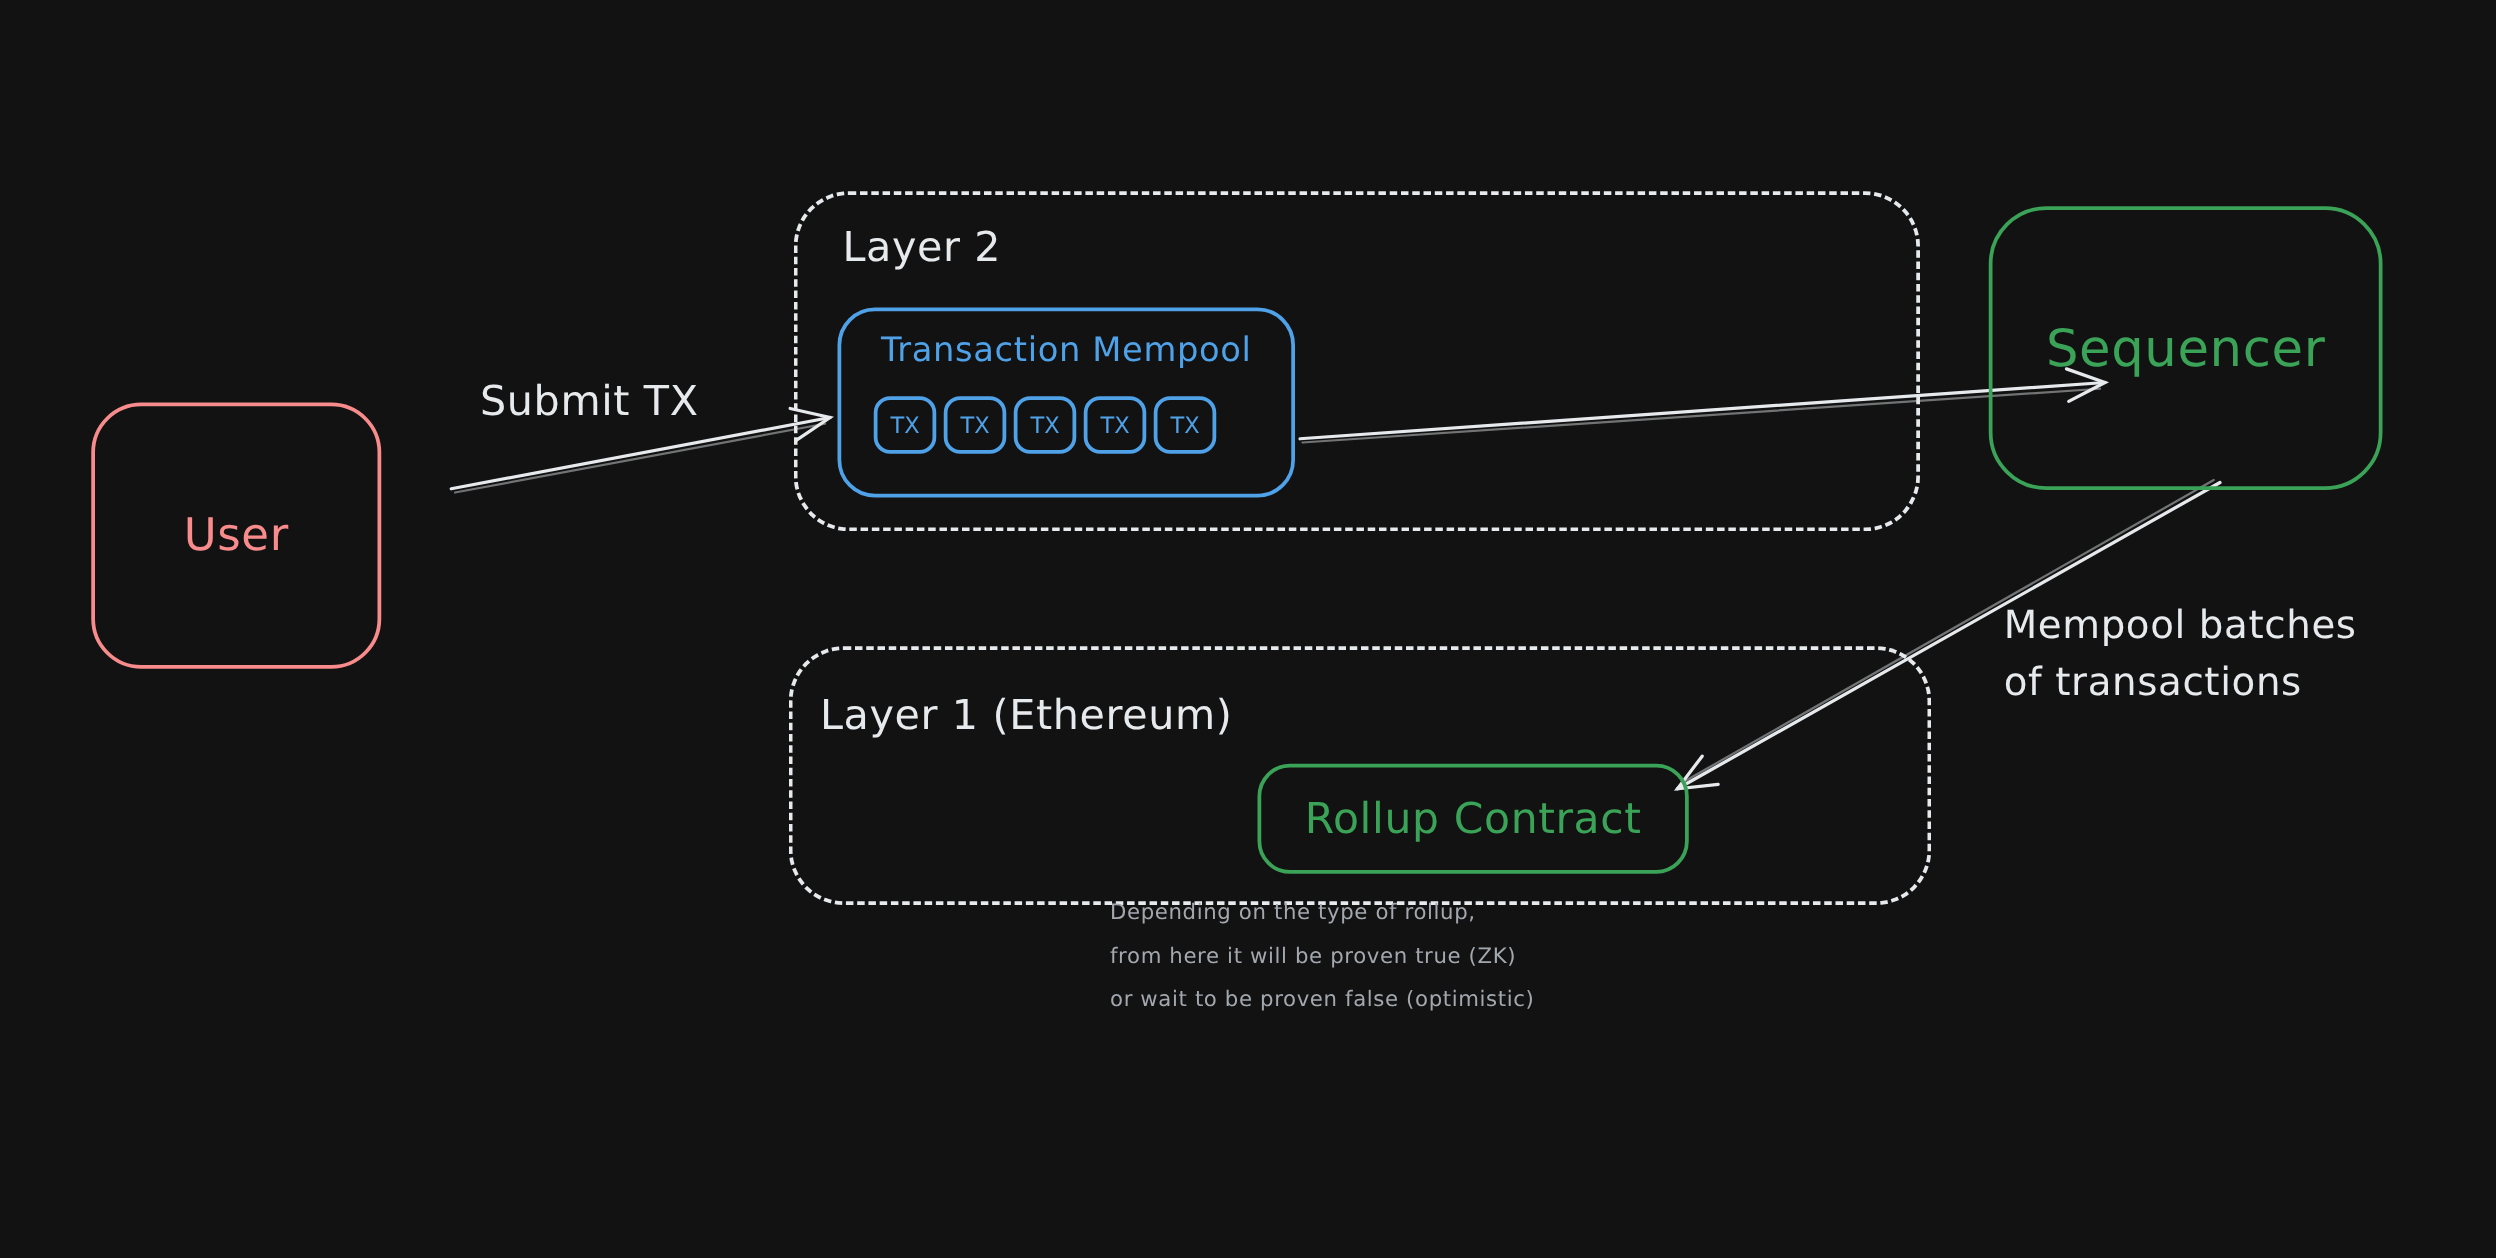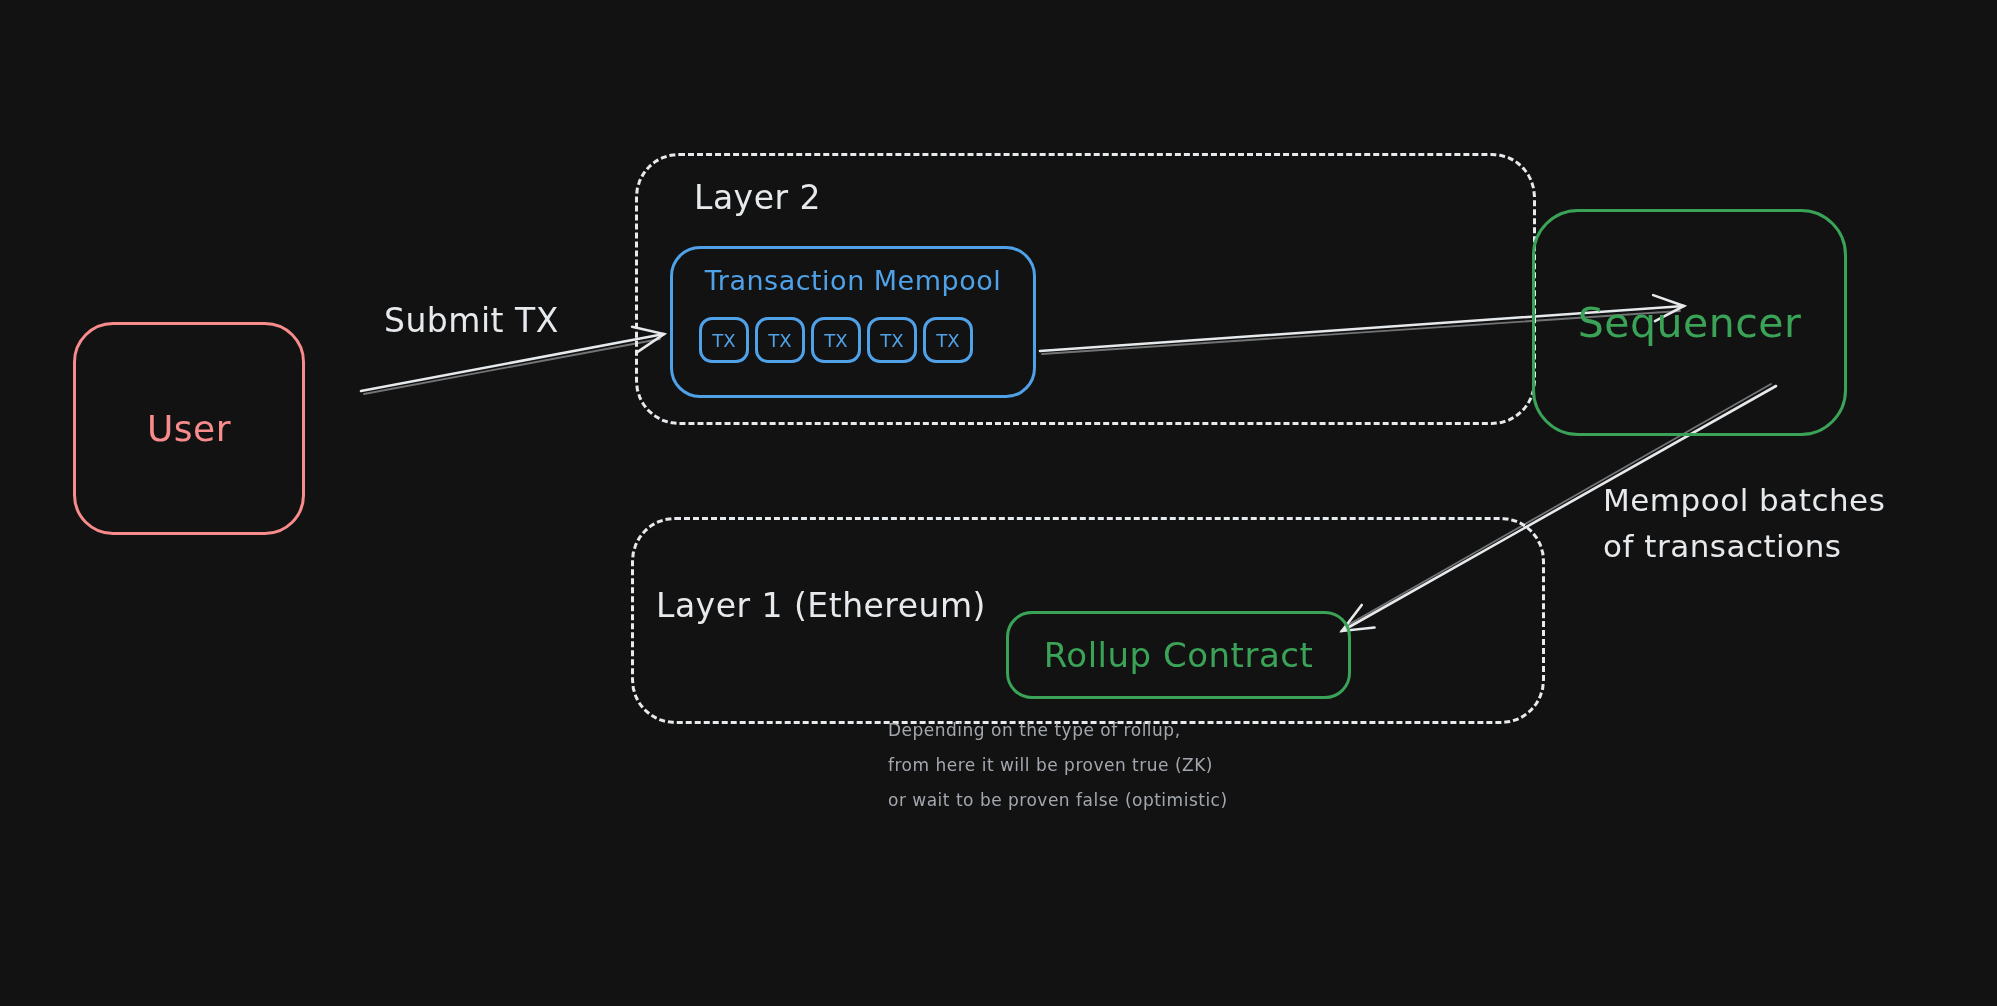--- a/index.html
+++ b/index.html
@@ -23,49 +23,49 @@
   
   .user-box{
     left:73px;top:322px;width:232px;height:213px;
     border:3px solid var(--salmon,#f88b8b);border-radius:40px;
   }
   .user-box .label{color:var(--salmon,#f88b8b);font-size:36px;}
 
   
   .layer2-box{left:635px;top:153px;width:901px;height:272px;}
   .group-label{position:absolute;color:var(--stroke_white,#e7eaed);font-size:33px;white-space:nowrap;}
-  .layer2-box .group-label{left:36px;top:22px;margin-left:20px;}
+  .layer2-box .group-label{left:36px;top:22px;}
 
   .mempool-box{
     position:absolute;box-sizing:border-box;
     left:32px;top:90px;width:366px;height:152px;
     border:3px solid var(--blue,#4fa1e8);border-radius:30px;
   }
   .mempool-title{
     position:absolute;top:16px;left:0;width:100%;text-align:center;
     color:var(--blue,#4fa1e8);font-size:27px;white-space:nowrap;
   }
   .tx-row{position:absolute;left:26px;top:68px;display:flex;gap:6px;}
   .tx-box{
     box-sizing:border-box;width:50px;height:46px;
     border:3px solid var(--blue,#4fa1e8);border-radius:13px;
     display:flex;align-items:center;justify-content:center;
     color:var(--blue,#4fa1e8);font-size:18px;
   }
 
   
   .sequencer-box{
-    left:1532px;top:165px;width:315px;height:227px;
-    border:3px solid var(--green,#3aa357);border-radius:46px;margin-top:44px;
+    left:1591px;top:165px;width:315px;height:227px;
+    border:3px solid var(--green,#3aa357);border-radius:46px;
   }
   .sequencer-box .label{color:var(--green,#3aa357);font-size:41px;}
 
   
   .layer1-box{left:631px;top:517px;width:914px;height:207px;}
-  .layer1-box .group-label{left:22px;top:32px;margin-top:34px;}
+  .layer1-box .group-label{left:22px;top:32px;}
   .rollup-box{
     position:absolute;box-sizing:border-box;
     left:372px;top:91px;width:345px;height:88px;
     border:3px solid var(--green,#3aa357);border-radius:26px;
     display:flex;align-items:center;justify-content:center;
   }
   .rollup-box .label{color:var(--green,#3aa357);font-size:34px;white-space:nowrap;}
 
   
   .edge-label{position:absolute;color:var(--stroke_white,#e7eaed);white-space:nowrap;}

